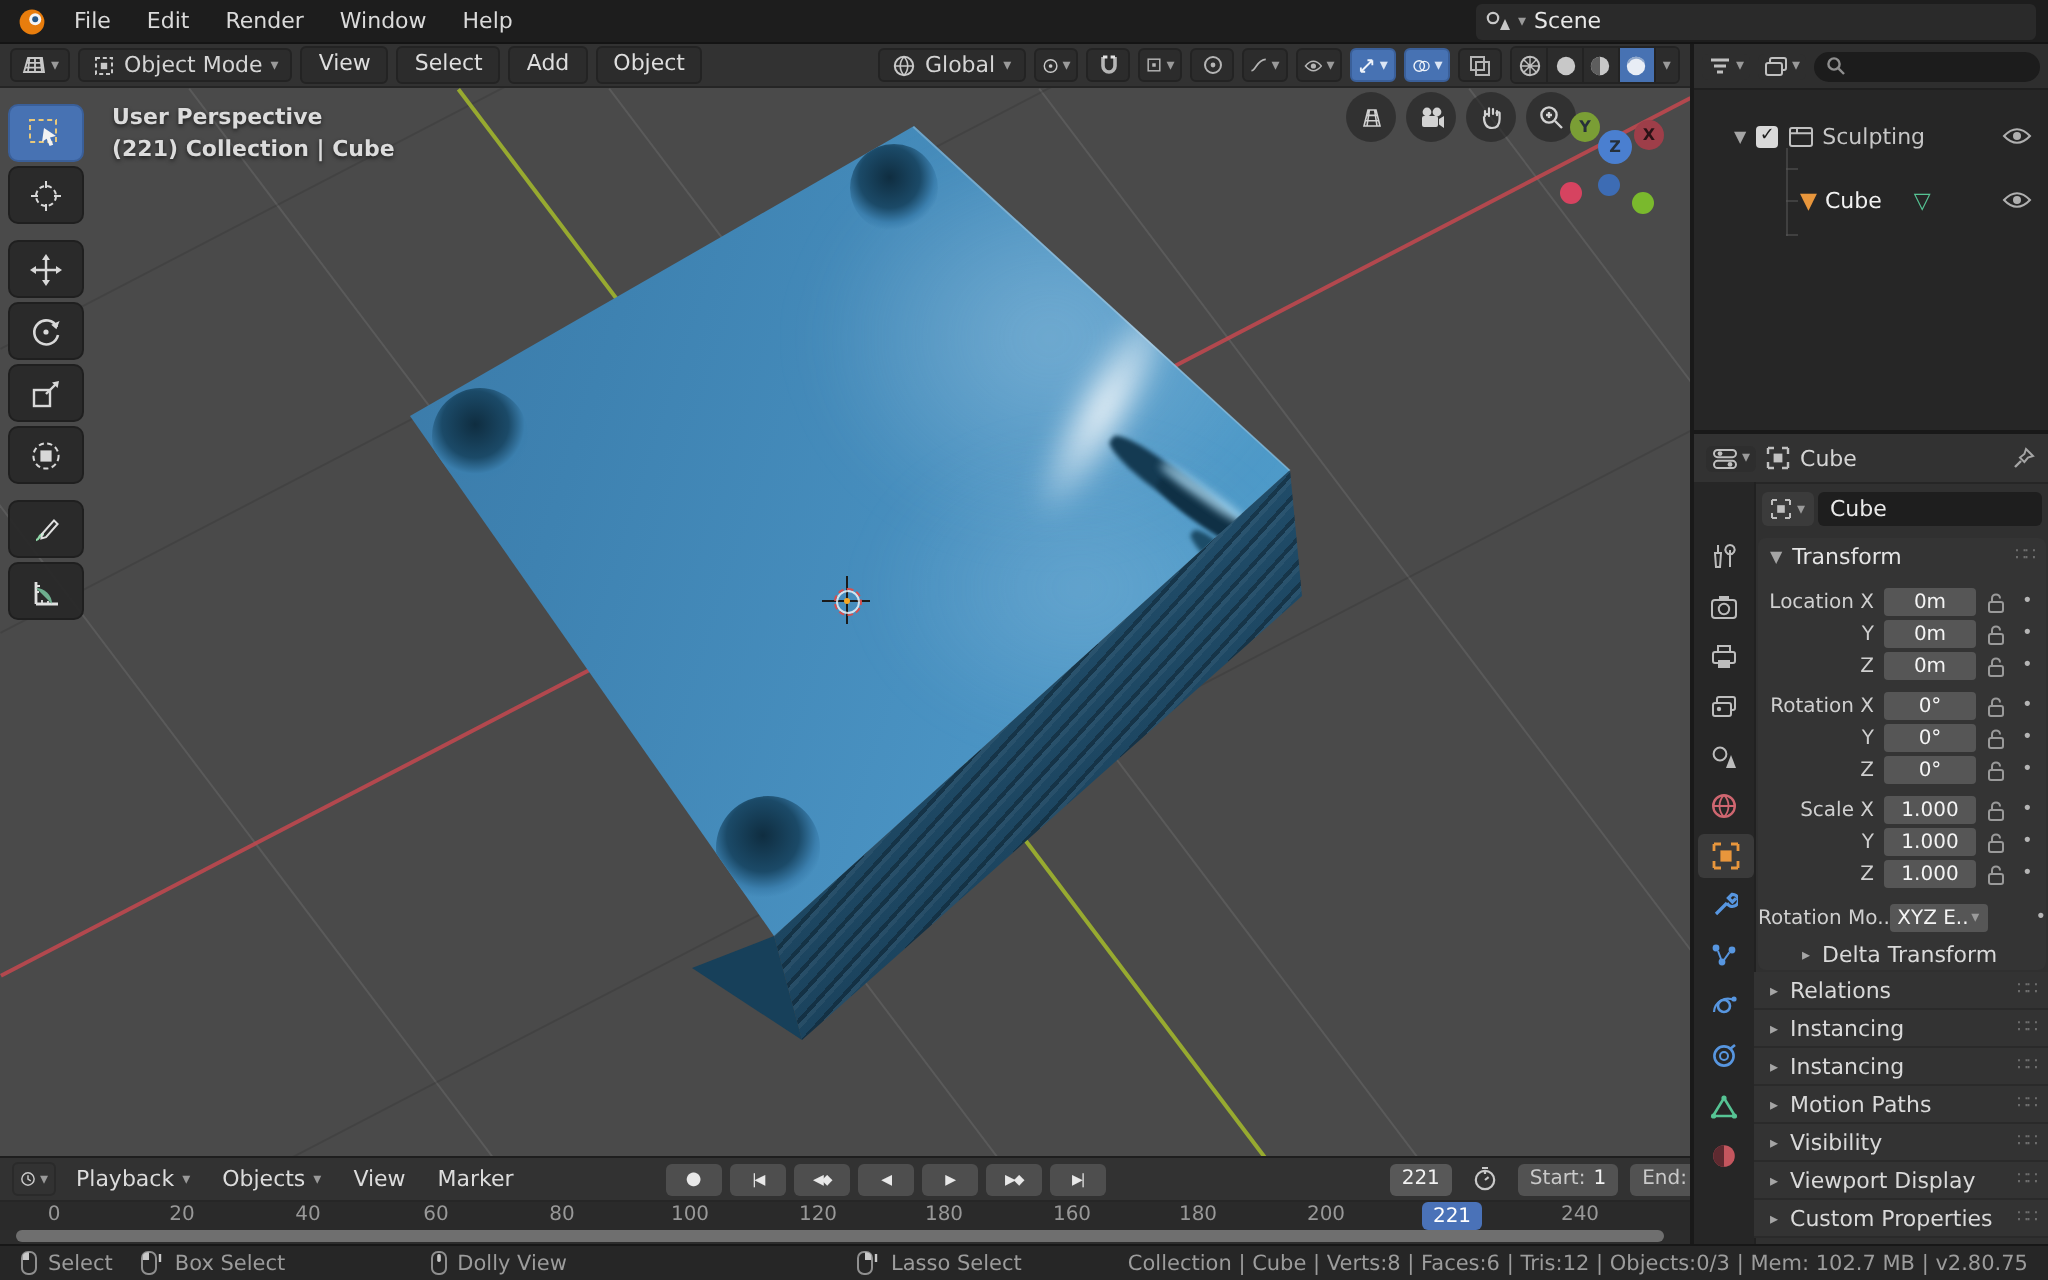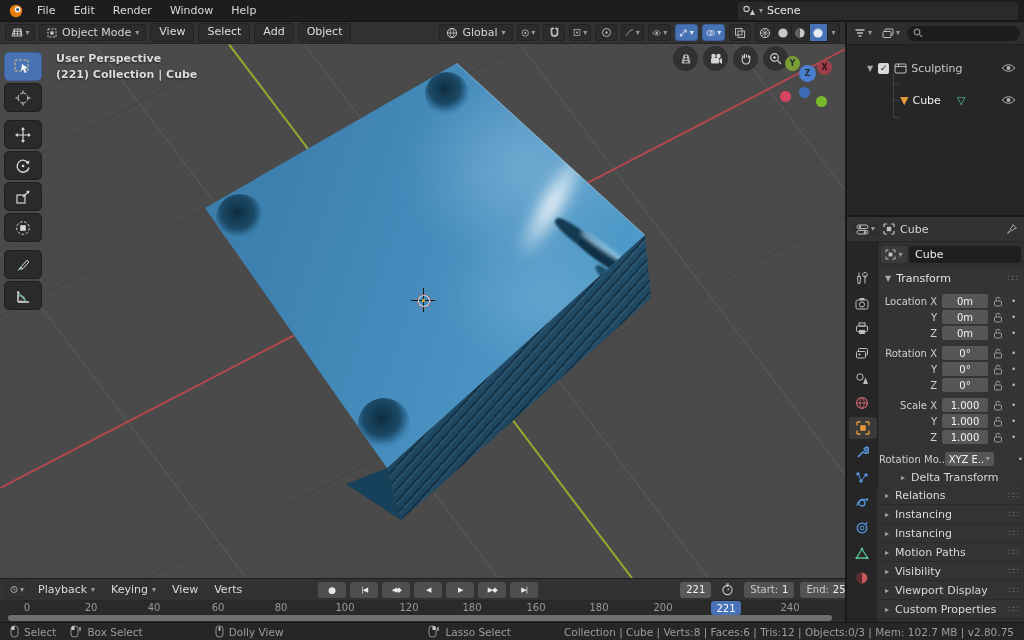--- a/index.html
+++ b/index.html
@@ -423,28 +423,28 @@
             <circle cx="6.5" cy="6.5" r="5" fill="none" stroke="#c9c9c9" stroke-width="1.2"></circle>
             <path d="M6.5 3.5 V6.5 L8.8 8" stroke="#c9c9c9" fill="none" stroke-width="1.2"></path>
           </svg>
         <span class="chev">▾</span>
       </div>
       <span class="tl-menu">
           <span>Playback</span>
           <span class="chev">▾</span>
         </span>
       <span class="tl-menu">
-          <span>Keying</span>
+          <span>Objects</span>
           <span class="chev">▾</span>
         </span>
       <span class="tl-menu">
           <span>View</span>
         </span>
       <span class="tl-menu">
-          <span>Verts</span>
+          <span>Marker</span>
         </span>
 
       <span class="ctrl" style="margin-left:66px;font-size:9px;letter-spacing:0;">●</span>
       <span class="ctrl">|◀</span>
       <span class="ctrl">◀◆</span>
       <span class="ctrl">◀</span>
       <span class="ctrl">▶</span>
       <span class="ctrl">▶◆</span>
       <span class="ctrl">▶|</span>
 

